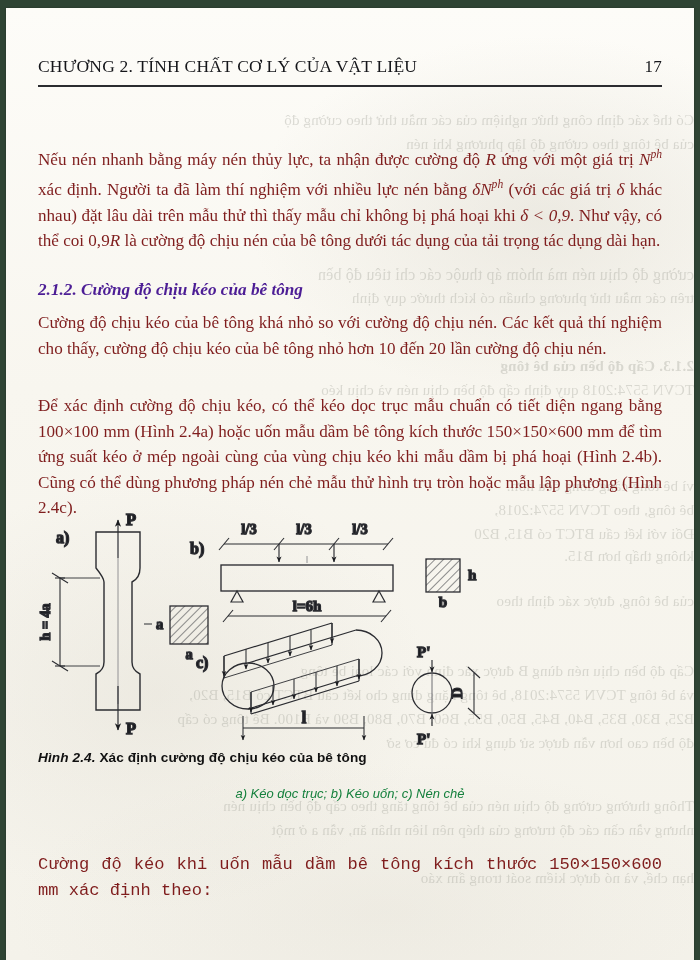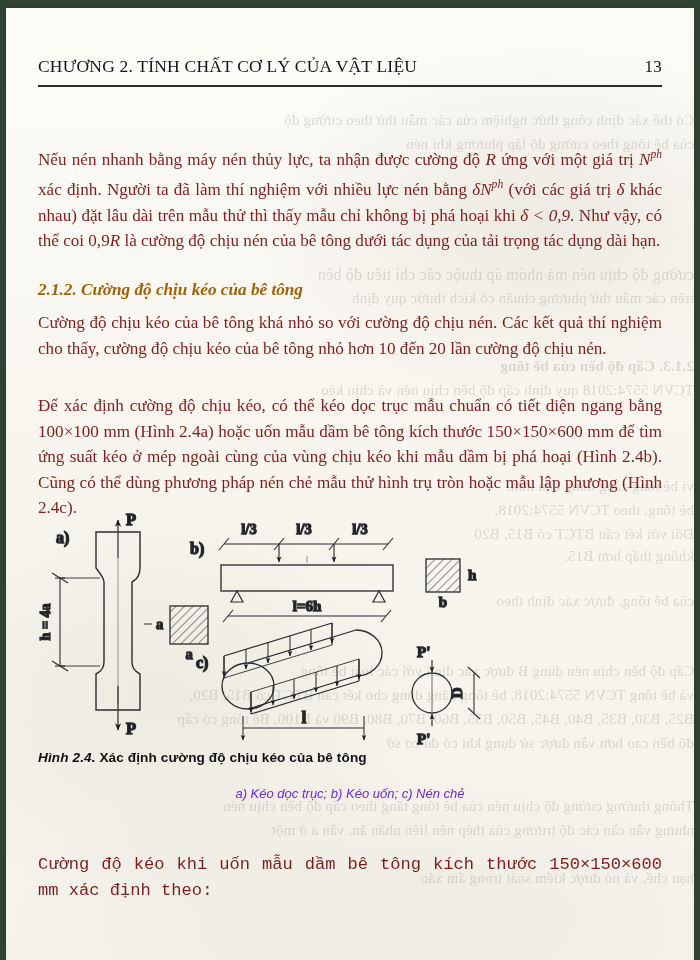--- a/index.html
+++ b/index.html
@@ -60,38 +60,38 @@
     position:absolute; left:0; width:624px; margin:0;
     font-size:17.1px; line-height:25.6px; color:#7f1d1d;
     text-align:justify; text-justify:inter-word;
   }
   .hd-it{
     position:absolute;left:0;width:624px;margin:0;
     font-style:italic;font-size:17.1px;color:#121318;
   }
   .hd-bi{
     position:absolute;left:0;width:624px;margin:0;
-    font-style:italic;font-weight:bold;font-size:17.2px;color:#a16207;
+    font-style:italic;font-weight:bold;font-size:17.2px;color:#4c1d95;
   }
   i.v{font-style:italic;}
   sup.v{font-size:.68em;font-style:italic;vertical-align:super;}
 
   
   .figure{position:absolute;left:0;top:498px;width:624px;height:248px;}
   svg.fig{position:absolute;left:0;top:0;}
   .cap1{
     position:absolute;left:0;top:742px;width:624px;
     font-family:"Liberation Sans",sans-serif;font-size:13.6px;font-weight:bold;
     color:#111;letter-spacing:.1px;
   }
   .cap1 em{font-style:italic;}
   .cap2{
     position:absolute;left:0;top:778px;width:624px;text-align:center;
     font-family:"Liberation Sans",sans-serif;font-size:13px;font-style:italic;
-    color:#6d28d9;
+    color:#15803d;
   }
   .figtext{font-family:"Liberation Serif",serif;fill:#16171b;}
   .figtext.b{font-weight:bold;}
 </style>
 </head>
 <body>
 
 <div class="page">
   <div class="paper-tint"></div>
 
@@ -111,21 +111,21 @@
   <div class="ghost" style="top:703px;left:25px;">B25, B30, B35, B40, B45, B50, B55, B60, B70, B80, B90 và B100. Bê tông có cấp</div>
   <div class="ghost" style="top:727px;left:25px;">độ bền cao hơn vẫn được sử dụng khi có đủ cơ sở</div>
   <div class="ghost" style="top:790px;left:25px;">Thông thường cường độ chịu nén của bê tông tăng theo cấp độ bền chịu nén</div>
   <div class="ghost" style="top:814px;left:25px;">nhưng vẫn cần các độ trương của thép nên liên nhân ăn, vẫn a ở một</div>
   <div class="ghost" style="top:862px;left:35px;">hạn chế, và nó được kiểm soát trong ẩm xáo</div>
 
   <div class="content">
 
     <div class="runhead">
       <span class="rh-title">CHƯƠNG 2. TÍNH CHẤT CƠ LÝ CỦA VẬT LIỆU</span>
-      <span class="rh-page">13</span>
+      <span class="rh-page">17</span>
     </div>
     <div class="runrule"></div>
 
 
     <p class="body" style="top:134px;"><span>Nếu nén nhanh bằng máy nén thủy lực, ta nhận được cường độ </span><i class="v">R</i><span> ứng với một giá trị </span><i class="v">N</i><sup class="v">ph</sup><span> xác định. Người ta đã làm thí nghiệm với nhiều lực nén bằng </span><i class="v">δN</i><sup class="v">ph</sup><span> (với các giá trị </span><i class="v">δ</i><span> khác nhau) đặt lâu dài trên mẫu thử thì thấy mẫu chỉ không bị phá hoại khi </span><i class="v">δ &lt; 0,9</i><span>. Như vậy, có thể coi 0,9</span><i class="v">R</i><span> là cường độ chịu nén của bê tông dưới tác dụng của tải trọng tác dụng dài hạn.</span></p>
 
     <div class="hd-bi" style="top:272px;">2.1.2. Cường độ chịu kéo của bê tông</div>
 
     <p class="body" style="top:302px;">Cường độ chịu kéo của bê tông khá nhỏ so với cường độ chịu nén. Các kết quả thí nghiệm cho thấy, cường độ chịu kéo của bê tông nhỏ hơn 10 đến 20 lần cường độ chịu nén.</p>
 

